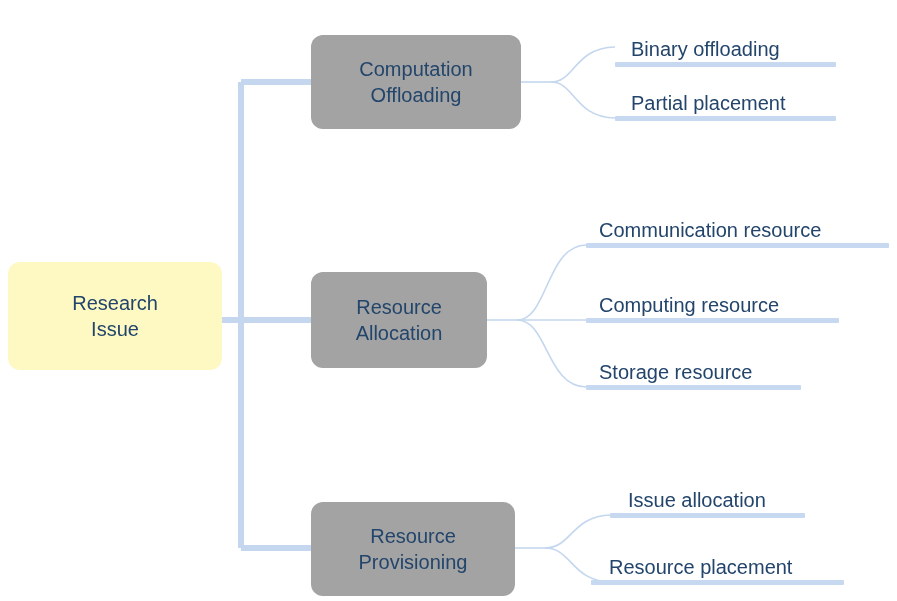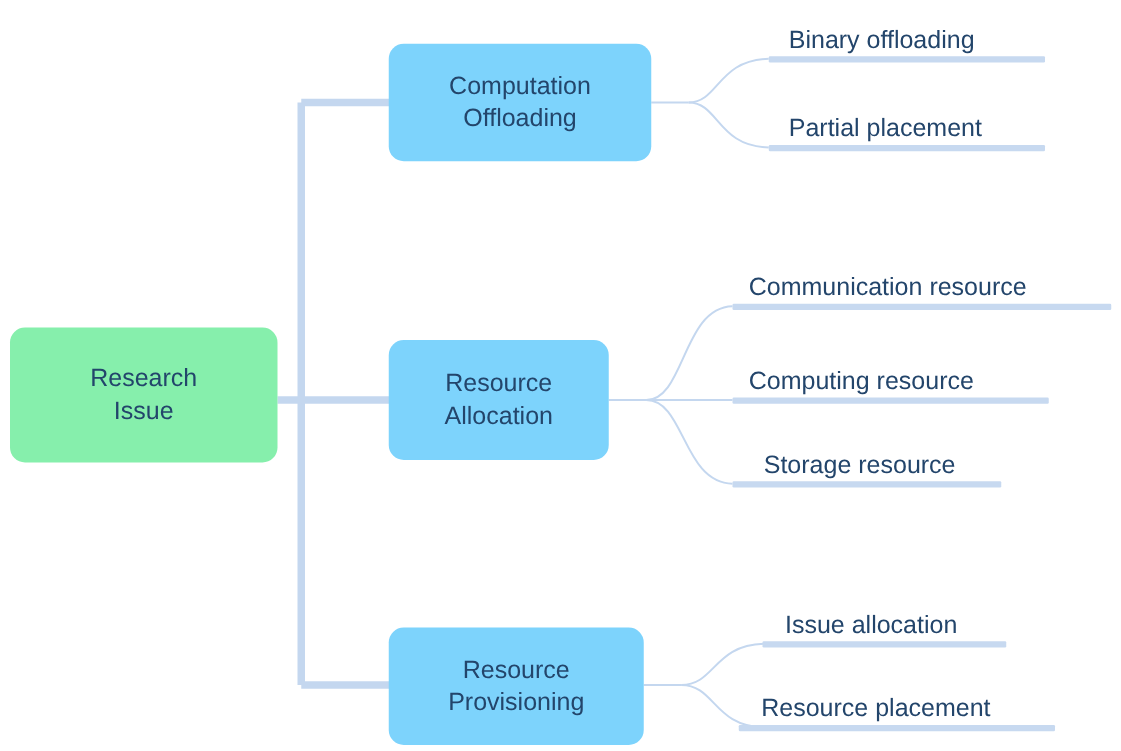--- a/index.html
+++ b/index.html
@@ -30,25 +30,25 @@
     display: flex;
     align-items: center;
     justify-content: center;
     text-align: center;
     color: #23456b;
     line-height: 1.30;
     white-space: pre-line;
     z-index: 2;
   }
   .node-root {
-    background: #86efac;
+    background: #fef9c3;
     font-size: 20px;
   }
   .node-branch {
-    background: #7dd3fc;
+    background: #a3a3a3;
     font-size: 20px;
   }
   .leaf {
     position: absolute;
     z-index: 2;
   }
   .leaf-label {
     position: absolute;
     left: 0;
     bottom: 7px;
@@ -114,42 +114,42 @@
   <div class="node node-branch" style="left:311px; top:272px; width:176px; height:96px;">
     <span>Resource
 Allocation</span>
   </div>
 
   <div class="node node-branch" style="left:311px; top:502px; width:204px; height:94px;">
     <span>Resource
 Provisioning</span>
   </div>
 
-  <div class="leaf" style="left:615px; top:2px; width:221px; height:48px;text-align:center;">
+  <div class="leaf" style="left:615px; top:19px; width:221px; height:48px;text-align:center;">
     <span class="leaf-label" style="left:16px;">Binary offloading</span>
     <span class="leaf-bar" style="width:221px;"></span>
   </div>
 
   <div class="leaf" style="left:615px; top:73px; width:221px; height:48px;">
     <span class="leaf-label" style="left:16px;">Partial placement</span>
     <span class="leaf-bar" style="width:221px;"></span>
   </div>
 
   <div class="leaf" style="left:586px; top:275px; width:253px; height:48px;">
     <span class="leaf-label" style="left:13px;">Computing resource</span>
     <span class="leaf-bar" style="width:253px;"></span>
   </div>
 
   <div class="leaf" style="left:586px; top:200px; width:303px; height:48px;">
     <span class="leaf-label" style="left:13px;">Communication resource</span>
     <span class="leaf-bar" style="width:303px;"></span>
   </div>
 
   <div class="leaf" style="left:586px; top:342px; width:215px; height:48px;">
-    <span class="leaf-label" style="left:25px;">Storage resource</span>
+    <span class="leaf-label" style="left:13px;">Storage resource</span>
     <span class="leaf-bar" style="width:215px;"></span>
   </div>
 
   <div class="leaf" style="left:610px; top:470px; width:195px; height:48px;">
     <span class="leaf-label" style="left:18px;">Issue allocation</span>
     <span class="leaf-bar" style="width:195px;"></span>
   </div>
 
   <div class="leaf" style="left:591px; top:537px; width:253px; height:48px;">
     <span class="leaf-label" style="left:18px;">Resource placement</span>

